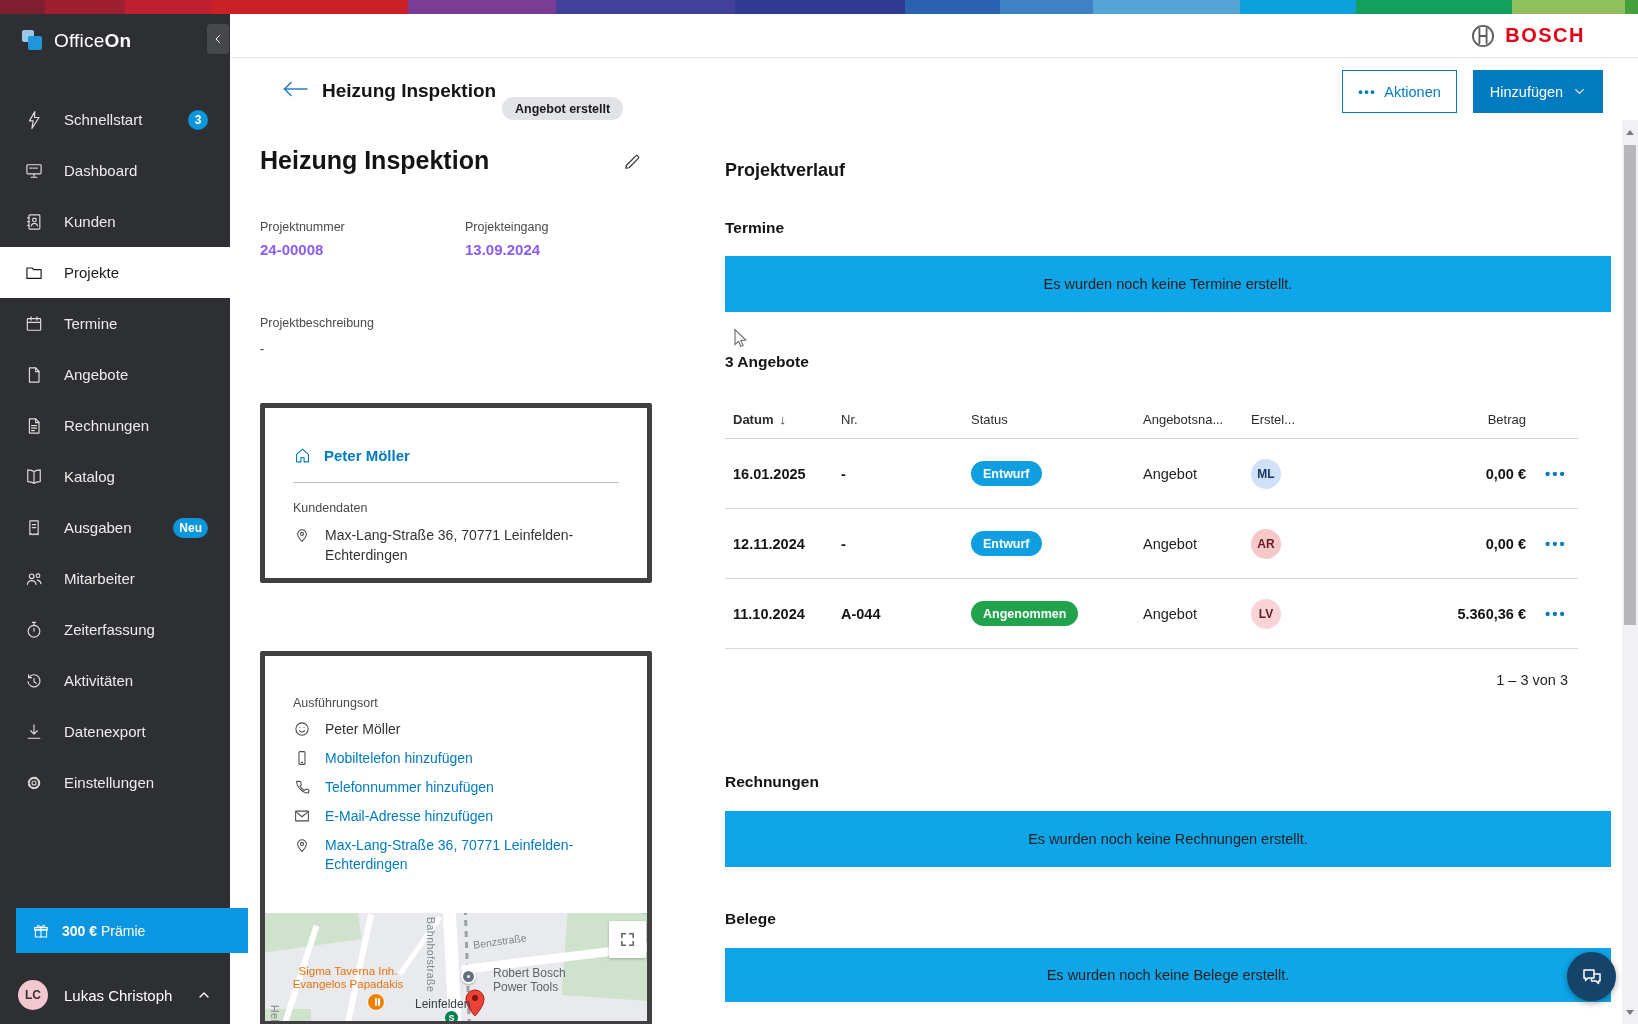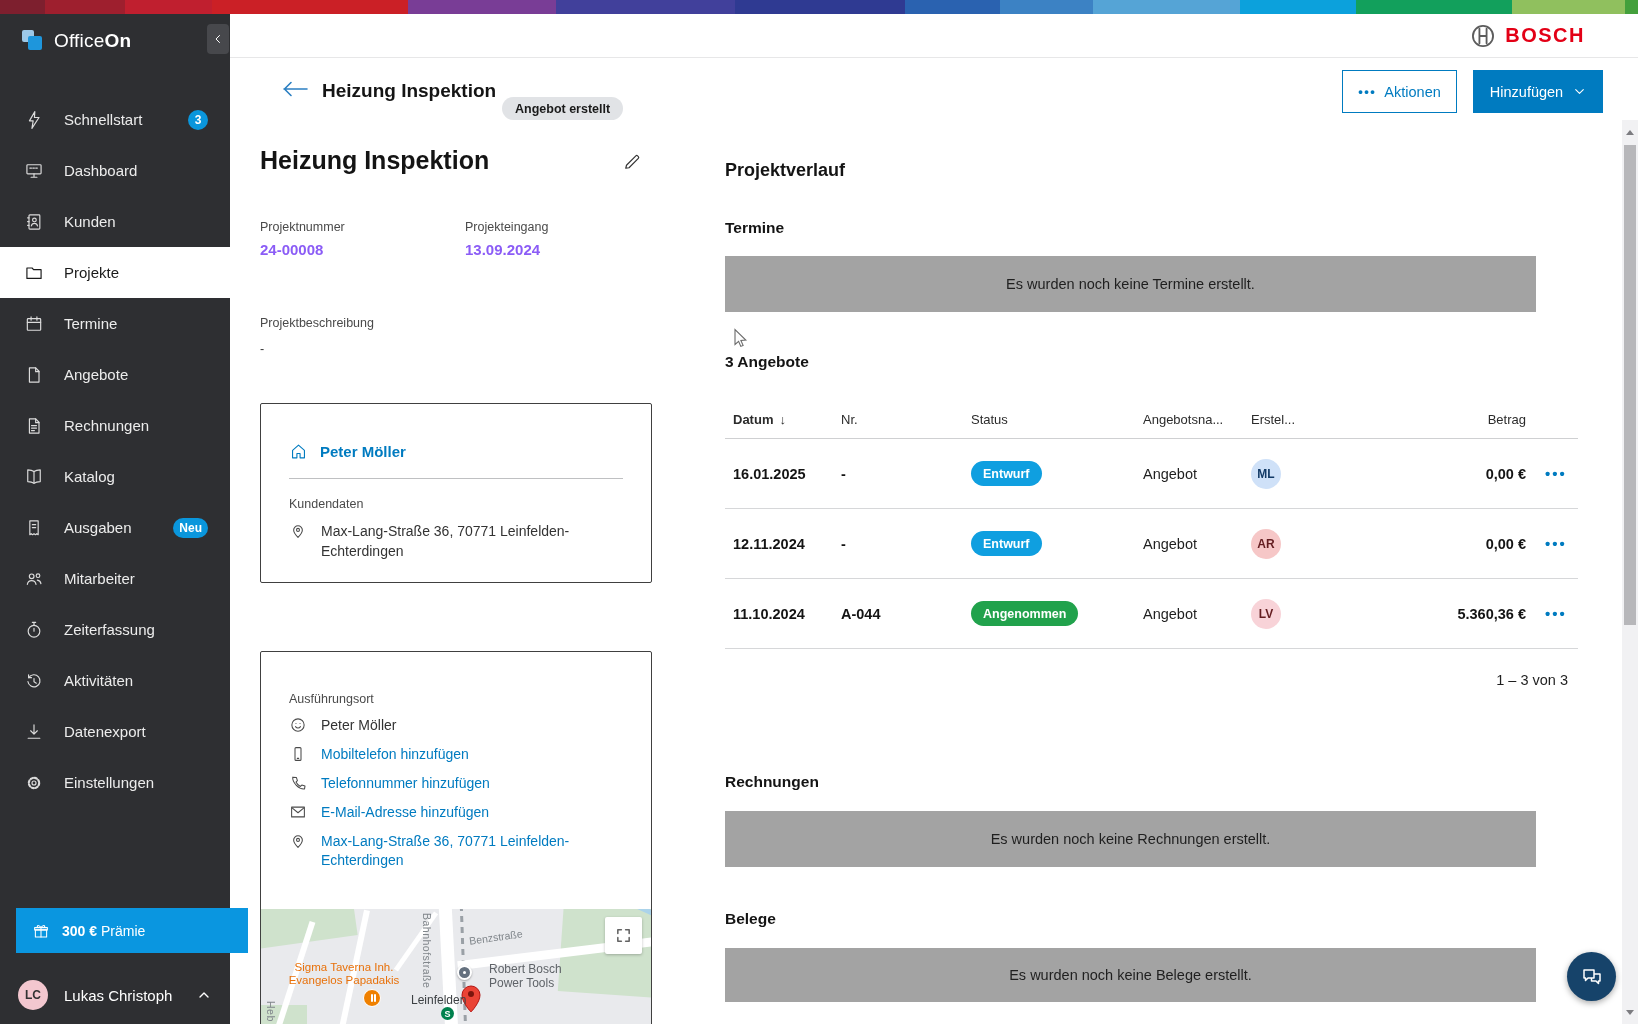--- a/index.html
+++ b/index.html
@@ -60,21 +60,21 @@
   .btn-outline .dots { font-weight:700; letter-spacing:1.5px; font-size:13px; }
   .btn-primary { position:absolute; left:1473px; top:70px; width:130px; height:43px; background:#007bc0; color:#fff;
     font-size:14.5px; display:flex; align-items:center; justify-content:center; gap:10px; cursor:pointer; }
   .btn-primary .chev { width:13px; height:13px; }
 
   
   .h1 { position:absolute; left:260px; top:146px; font-size:25px; font-weight:700; color:#141414; }
   .edit-pencil { position:absolute; left:622px; top:152px; width:20px; height:20px; color:#333; cursor:pointer; }
   .meta-label { position:absolute; font-size:12.5px; color:#4a4a4a; }
   .meta-value { position:absolute; font-size:15px; font-weight:700; color:#8b5cf6; }
-  .card { position:absolute; left:260px; width:392px; background:#fff; border:1px solid #404040; border-radius:2px; }
+  .card { position:absolute; left:260px; width:392px; background:#fff; border:5px solid #404040; border-radius:2px; }
   .card1 { top:403px; height:180px; padding:0 28px; }
   .cust-name-row { display:flex; align-items:center; gap:12px; margin-top:38px; color:#007bc0; font-size:15px; font-weight:700; cursor:pointer; }
   .cust-name-row .hico { width:19px; height:19px; color:#007bc0; }
   .card-divider { border:none; border-top:1px solid #bfc0c2; margin:17px 0 0 0; }
   .cust-section-label { margin-top:18px; font-size:12.5px; color:#4a4a4a; }
   .addr-row { display:flex; gap:14px; margin-top:10px; font-size:14px; color:#333; line-height:20px; }
   .addr-row .pico { width:18px; height:18px; color:#4a4a4a; flex:0 0 18px; margin-top:1px; }
   .addr-text { width:292px; }
   .card2 { top:651px; height:375px; overflow:hidden; }
   .loc-inner { padding:40px 28px 0 28px; }
@@ -105,21 +105,21 @@
   .sbahn { position:absolute; width:13px; height:13px; border-radius:50%; background:#00814d; color:#fff; font-size:9px; font-weight:700;
     display:flex; align-items:center; justify-content:center; }
   .red-pin { position:absolute; width:24px; height:32px; }
   .map-fullscreen { position:absolute; right:9px; top:8px; width:37px; height:37px; background:#fff; border-radius:2px;
     box-shadow:0 1px 3px rgba(0,0,0,.25); display:flex; align-items:center; justify-content:center; color:#636363; cursor:pointer; }
   .map-fullscreen svg { width:17px; height:17px; }
 
   
   .rc-h1 { position:absolute; left:725px; top:160px; font-size:18px; font-weight:700; color:#141414; }
   .rc-h2 { position:absolute; left:725px; font-size:15.5px; font-weight:700; color:#141414; }
-  .empty-box { position:absolute; left:725px; width:811px; height:56px; background:#a3a3a3; display:flex; align-items:center; justify-content:center;
+  .empty-box { position:absolute; left:725px; width:886px; height:56px; background:#0ea5e9; display:flex; align-items:center; justify-content:center;
     font-size:14.5px; color:#1f1f1f; }
   .tbl { position:absolute; left:725px; top:400px; width:853px; }
   .t-head, .t-row { display:grid; grid-template-columns:108px 130px 172px 108px 108px 167px 60px; align-items:center; padding:0 8px 0 8px; }
   .t-head { height:39px; border-bottom:1px solid #cfd0d2; font-size:13px; color:#2b2b2b; }
   .t-head .hd { display:flex; gap:6px; align-items:center; }
   .t-head .hd.sorted { font-weight:700; }
   .t-row { height:70px; border-bottom:1px solid #d6d7d9; font-size:14.5px; color:#1f1f1f; }
   .t-row .date, .t-row .nr, .t-row .amt { font-weight:700; color:#141414; }
   .t-row .amt { text-align:right; }
   .pill { display:inline-flex; align-items:center; height:25px; border-radius:13px; padding:0 12px; color:#fff; font-size:12.5px; font-weight:700; }

